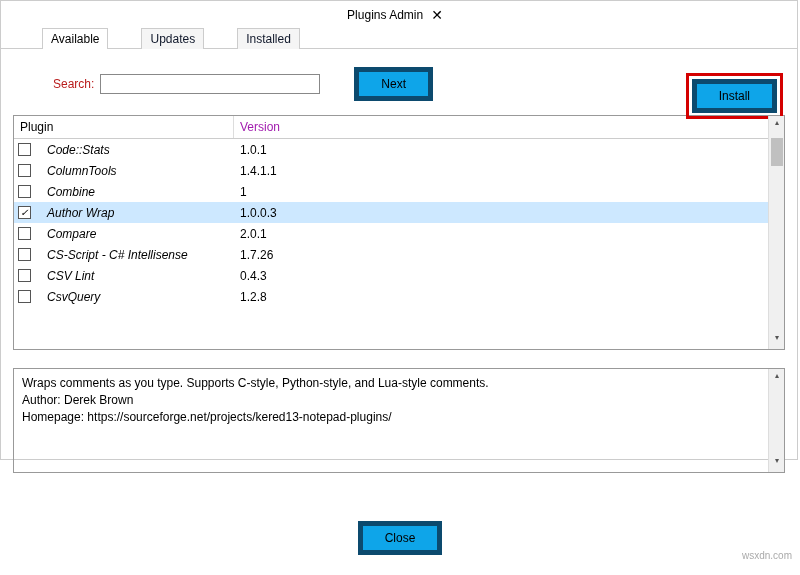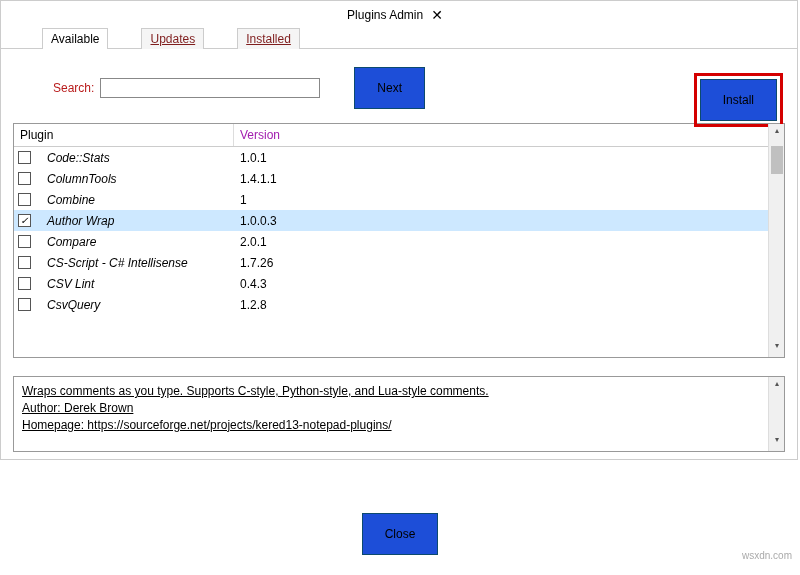--- a/index.html
+++ b/index.html
@@ -3,44 +3,44 @@
   <meta charset="utf-8">
   <style>
     * { box-sizing: border-box; font-family: "Segoe UI", Tahoma, sans-serif; font-size: 12px; }
     body { margin: 0; background: #fff; width: 800px; height: 575px; position: relative; }
     .window { border: 1px solid #ccc; width: 798px; height: 460px; position: relative; background: #fff; }
     .titlebar { display: flex; justify-content: center; align-items: center; height: 28px; padding: 0 8px; }
     .titlebar .title { font-size: 12px; color: #000; }
     .titlebar .close { font-size: 14px; color: #000; padding: 0 8px; cursor: default; }
     .tabs { display: flex; border-bottom: 1px solid #ccc; padding-left: 8px; margin-top: -2px; }
     .tab { padding: 3px 8px; border: 1px solid #ccc; border-bottom: none; margin-right: 0; background: #fff; position: relative; top: 1px; color: #000; margin-left: 33px; }
-    .tab.inactive { background: #f5f5f5; color: #7f1d1d; text-decoration: underline; }
+    .tab.inactive { background: #f5f5f5; color: #0f172a; }
     .tab.active { background: #fff; }
     .content { padding: 12px; }
     .search-row { display: flex; align-items: center; gap: 6px; margin: 6px 0 14px 40px; }
     .search-label { color: #b91c1c; }
     .search-input { width: 220px; height: 20px; border: 1px solid #888; padding: 1px 3px; }
-    .btn { background: #1d4ed8; border: 1px solid #0c4a6e; padding: 13px 22px; color: #000; }
+    .btn { background: #0ea5e9; border: 5px solid #0c4a6e; padding: 5px 22px; color: #000; }
     .btn-next { margin-left: 28px; }
     .install-wrap { position: absolute; right: 14px; top: 72px; }
     .install-highlight { border: 3px solid #d40000; padding: 3px; display: inline-block; }
     .grid-container { border: 1px solid #999; height: 235px; margin-top: 9px; display: flex; }
     .grid-body { flex: 1; overflow: hidden; }
     .grid-header { display: flex; background: #fff; border-bottom: 1px solid #ccc; }
     .col-plugin { width: 220px; padding: 4px 6px; border-right: 1px solid #ddd; color: #000; }
     .col-version { flex: 1; padding: 4px 6px; color: #a21caf; }
     .row { display: flex; align-items: center; height: 21px; }
     .row.selected { background: #cde8ff; }
     .cell-plugin { width: 220px; padding: 0 4px; display: flex; align-items: center; gap: 16px; color: #000; font-style: italic; }
     .cell-version { flex: 1; padding: 0 6px; color: #000; }
     .chk { width: 13px; height: 13px; border: 1px solid #555; display: inline-flex; align-items: center; justify-content: center; background: #fff; font-size: 10px; line-height: 1; color: #000; }
     .scrollbar { width: 16px; background: #f0f0f0; border-left: 1px solid #ddd; position: relative; }
     .scroll-thumb { position: absolute; top: 22px; left: 2px; width: 12px; height: 28px; background: #c0c0c0; }
     .scroll-arrow { position: absolute; left: 2px; width: 12px; height: 14px; font-size: 8px; text-align: center; color: #555; }
-    .desc-box { border: 1px solid #999; margin-top: 18px; height: 76px; display: flex; text-decoration: underline; }
+    .desc-box { border: 1px solid #999; margin-top: 18px; height: 105px; display: flex; }
     .desc-text { flex: 1; padding: 6px 8px; color: #000; line-height: 1.4; white-space: pre-line; }
     .desc-scroll { width: 16px; background: #f0f0f0; border-left: 1px solid #ddd; position: relative; }
     .close-btn-row { position: absolute; bottom: 20px; left: 0; right: 0; text-align: center; }
     .watermark { position: absolute; bottom: 14px; right: 8px; font-size: 10px; color: #aaa; }
   </style>
 </head>
 <body>
 
 <div class="window">
   <div class="titlebar">

